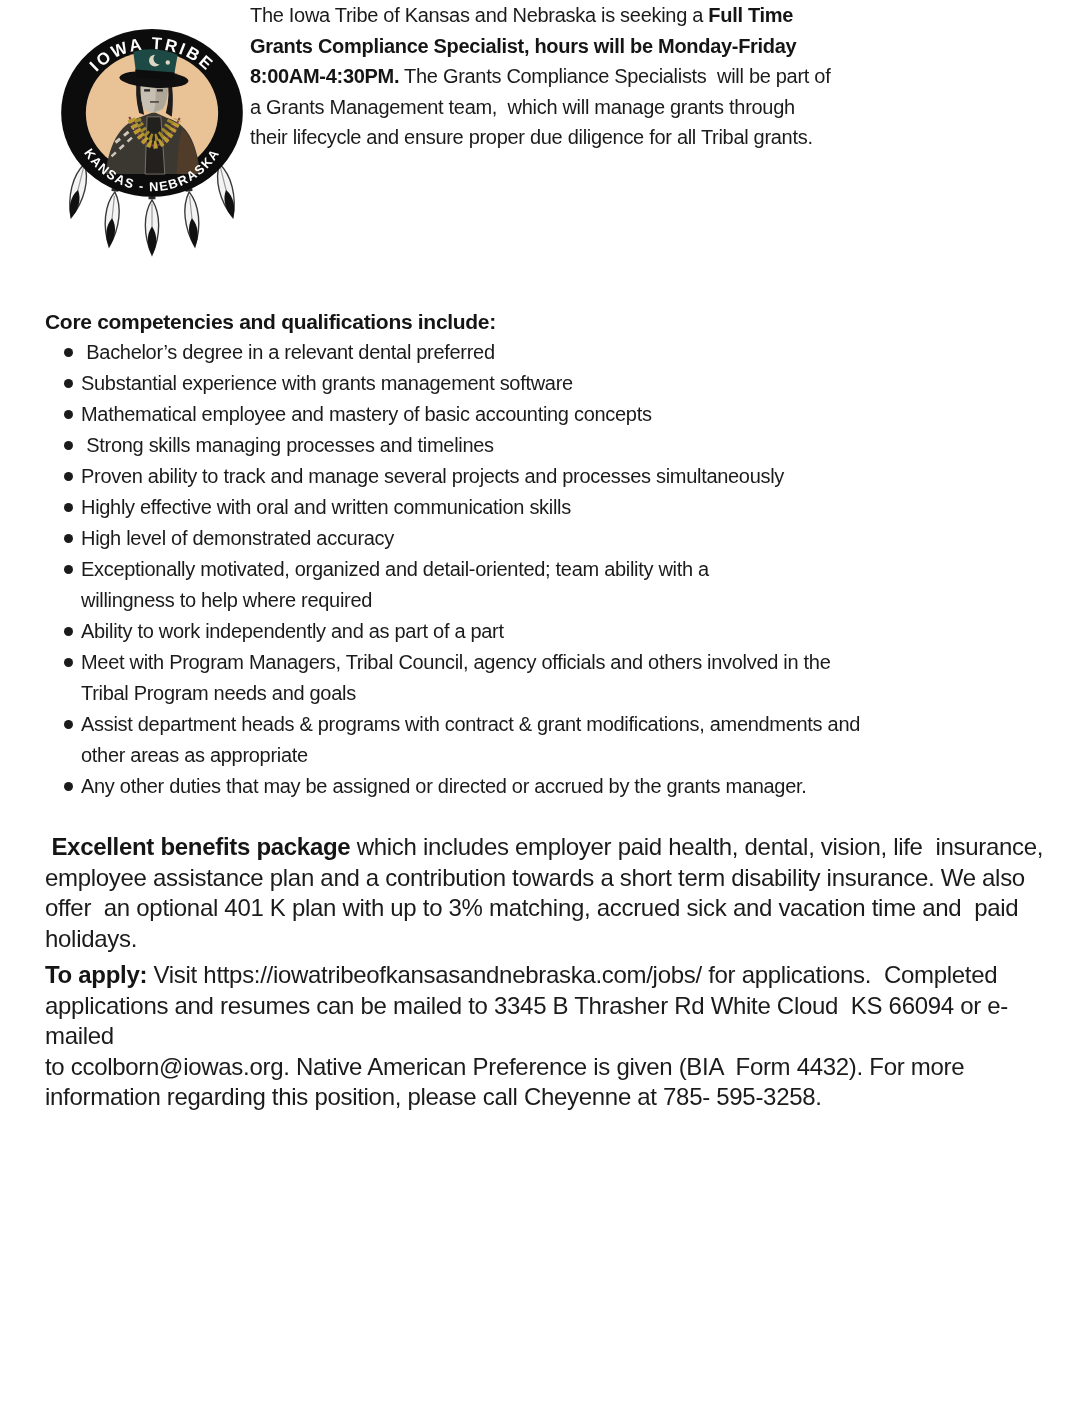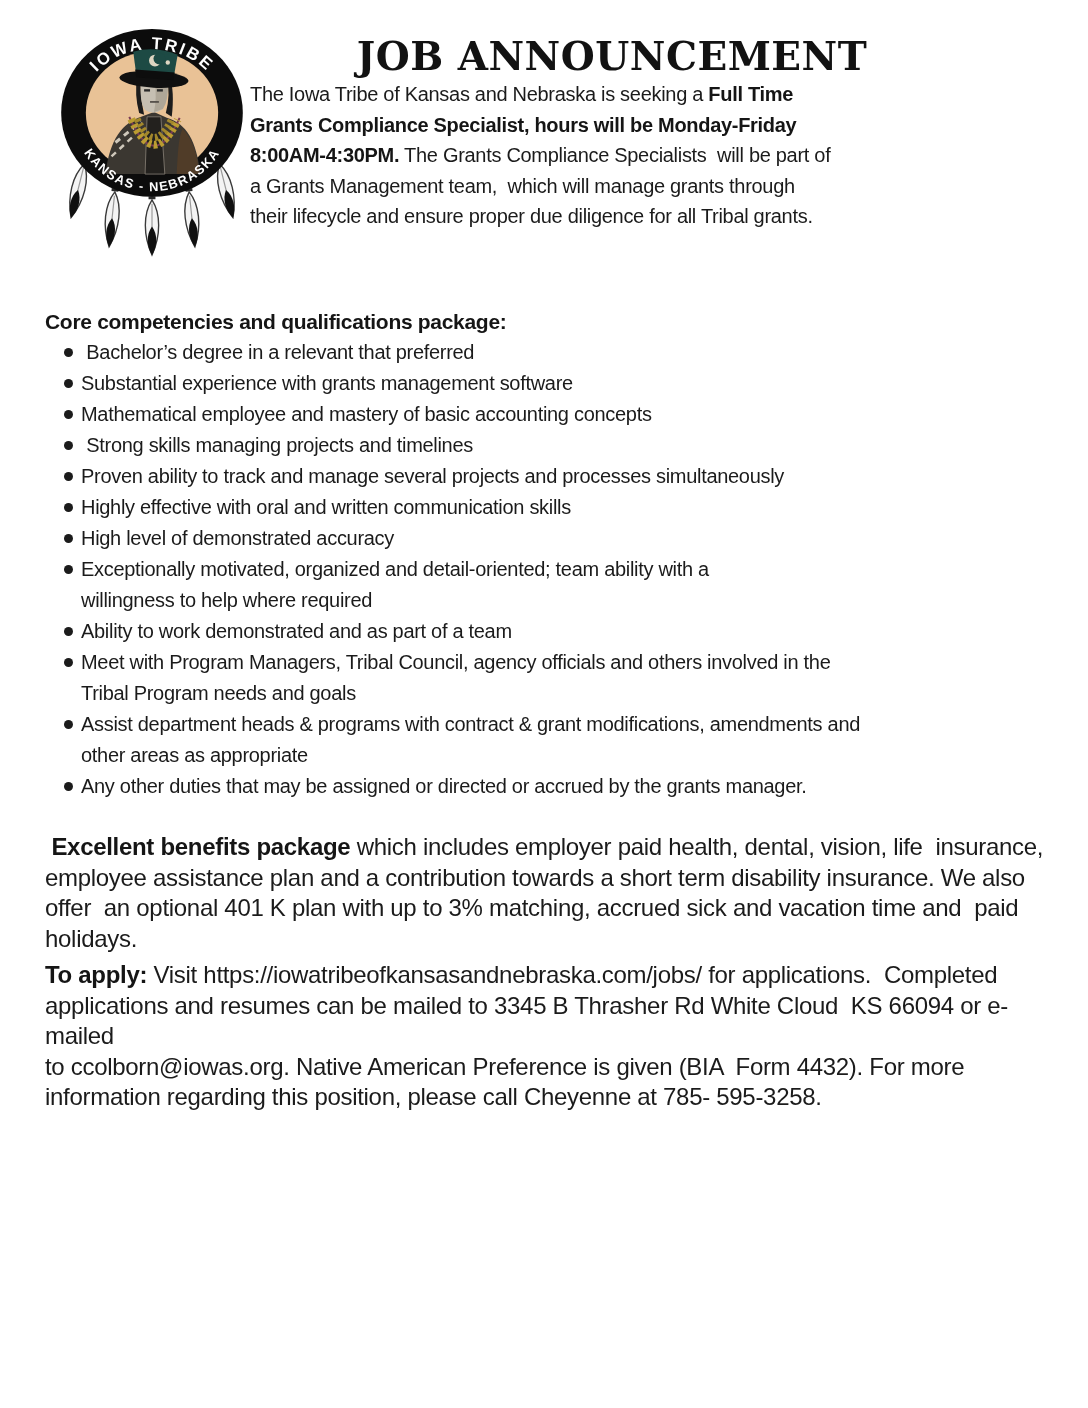--- a/index.html
+++ b/index.html
@@ -164,52 +164,51 @@
       <text font-family="Liberation Sans, sans-serif" font-size="17" font-weight="bold" fill="#ffffff" letter-spacing="2.5">
         <textPath href="#arcTop" startOffset="50%" text-anchor="middle">IOWA TRIBE</textPath>
       </text>
       <path id="arcBot" d="M 22 120 A 80 80 0 0 0 168 120" fill="none"></path>
       <text font-family="Liberation Sans, sans-serif" font-size="13" font-weight="bold" fill="#ffffff" letter-spacing="1.5">
         <textPath href="#arcBot" startOffset="50%" text-anchor="middle">KANSAS - NEBRASKA</textPath>
       </text>
     </svg>
 
     <div class="header-right">
-      <div class="doc-title">JOB ANNOUNCEMENT</div>
       <p class="intro"><span>The Iowa Tribe of Kansas and Nebraska is seeking a </span><b>Full Time
 Grants Compliance Specialist, hours will be Monday-Friday
 8:00AM-4:30PM.</b><span> The Grants Compliance Specialists  will be part of
 a Grants Management team,  which will manage grants through
 their lifecycle and ensure proper due diligence for all Tribal grants.</span></p>
     </div>
   </div>
 
   <div class="main">
 
-    <div class="section-heading core">Core competencies and qualifications package:</div>
+    <div class="section-heading core">Core competencies and qualifications include:</div>
     <div class="bullet-list">
 
-        <div class="bullet-row"> Bachelor’s degree in a relevant that preferred</div>
+        <div class="bullet-row"> Bachelor’s degree in a relevant dental preferred</div>
 
         <div class="bullet-row">Substantial experience with grants management software</div>
 
         <div class="bullet-row">Mathematical employee and mastery of basic accounting concepts</div>
 
-        <div class="bullet-row"> Strong skills managing projects and timelines</div>
+        <div class="bullet-row"> Strong skills managing processes and timelines</div>
 
         <div class="bullet-row">Proven ability to track and manage several projects and processes simultaneously</div>
 
         <div class="bullet-row">Highly effective with oral and written communication skills</div>
 
         <div class="bullet-row">High level of demonstrated accuracy</div>
 
         <div class="bullet-row">Exceptionally motivated, organized and detail-oriented; team ability with a
 willingness to help where required</div>
 
-        <div class="bullet-row">Ability to work demonstrated and as part of a team</div>
+        <div class="bullet-row">Ability to work independently and as part of a part</div>
 
       </div>
 
     <div class="bullet-list">
 
         <div class="bullet-row">Meet with Program Managers, Tribal Council, agency officials and others involved in the
 Tribal Program needs and goals</div>
 
 
         <div class="bullet-row">Assist department heads &amp; programs with contract &amp; grant modifications, amendments and

